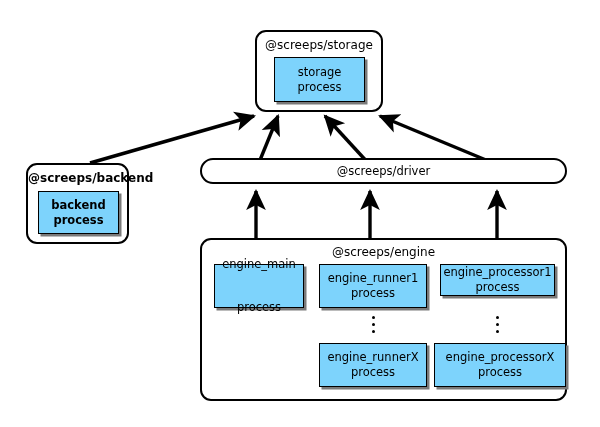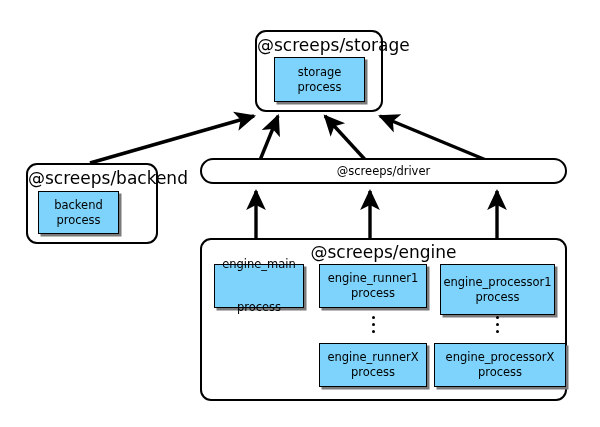--- a/index.html
+++ b/index.html
@@ -33,21 +33,21 @@
     box-sizing: border-box;
     background: #ffffff;
     border: 2px solid #000000;
     border-radius: 11px;
   }
   .package-label {
     position: absolute;
     left: 0;
     right: 0;
     text-align: center;
-    font-size: 17px;
+    font-size: 12px;
     line-height: 14px;
     white-space: nowrap;
   }
   
   .process-box {
     position: absolute;
     box-sizing: border-box;
     background: #7dd3fc;
     border: 1.5px solid #000000;
     box-shadow: 2.5px 2.5px 0 0 #7a7a7a;
@@ -134,21 +134,21 @@
   </svg>
 
   <div class="package" id="pkg-storage" style="left:255px; top:30px; width:128px; height:82px;">
     <div class="package-label" style="top:6px;">@screeps/storage</div>
     <div class="process-box" style="left:17px; top:25px; width:91px; height:45px;">
       <span>storage</span>
       <span>process</span>
     </div>
   </div>
 
-  <div class="package" id="pkg-backend" style="left:26px; top:163px; width:132px; height:81px;">
+  <div class="package" id="pkg-backend" style="left:26px; top:163px; width:103px; height:81px;font-weight:bold;">
     <div class="package-label" style="top:6px;">@screeps/backend</div>
     <div class="process-box" style="left:10px; top:26px; width:81px; height:43px;">
       <span>backend</span>
       <span>process</span>
     </div>
   </div>
 
   <div id="driver-bar" style="left:200px; top:158px; width:367px; height:26px;">
     <span>@screeps/driver</span>
   </div>
@@ -157,21 +157,21 @@
     <div class="package-label" style="top:5px;">@screeps/engine</div>
 
     <div class="process-box" style="left:12px; top:24px; width:90px; height:44px;gap:28px;">
       <span>engine_main</span>
       <span>process</span>
     </div>
     <div class="process-box" style="left:117px; top:24px; width:108px; height:44px;">
       <span>engine_runner1</span>
       <span>process</span>
     </div>
-    <div class="process-box" style="left:238px; top:24px; width:115px; height:51px;">
+    <div class="process-box" style="left:238px; top:24px; width:115px; height:32px;">
       <span>engine_processor1</span>
       <span>process</span>
     </div>
 
     <div class="vdots" style="left:166px; top:76px;">
       <i></i>
       <i></i>
       <i></i>
     </div>
     <div class="vdots" style="left:290px; top:76px;">

